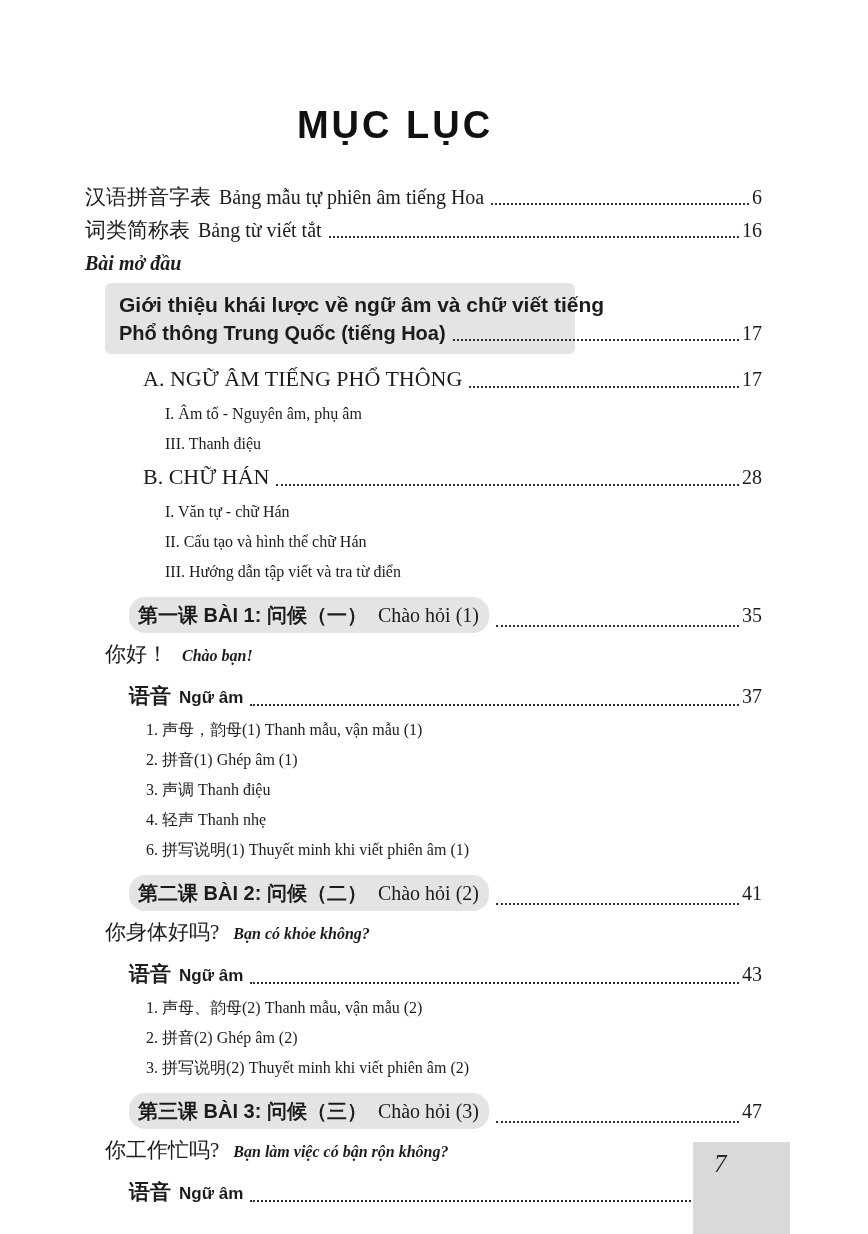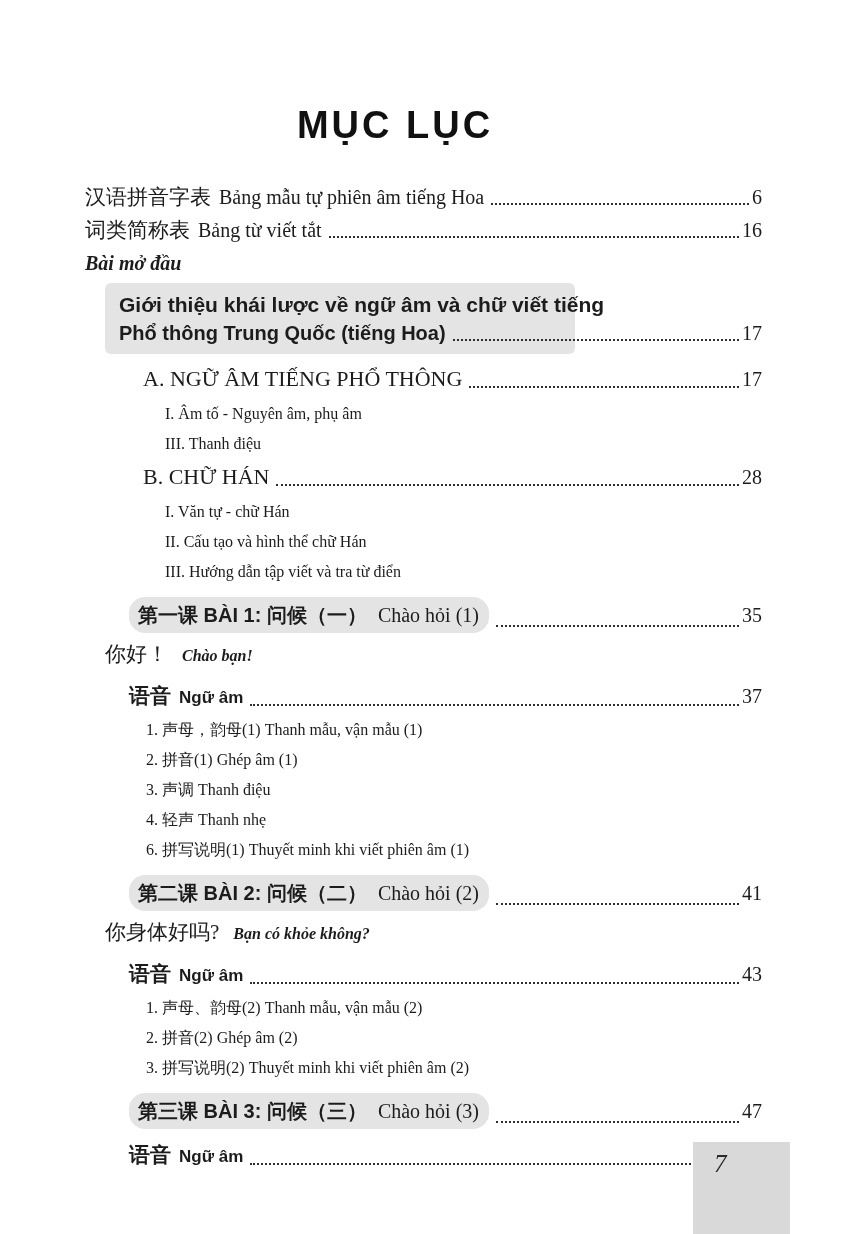--- a/index.html
+++ b/index.html
@@ -211,20 +211,24 @@
     <div class="num-item">3. 拼写说明(2) Thuyết minh khi viết phiên âm (2)</div>
 
     <div class="row lesson-row">
       <span class="lesson-box">
         <span class="lesson-bold">第三课 BÀI 3: 问候（三）</span>
         <span class="lesson-normal">Chào hỏi (3)</span>
       </span>
       <span class="dots"></span>
       <span class="pagenum">47</span>
     </div>
+    <div class="subtitle">
+      <span class="zh">你工作忙吗?</span>
+      <span class="vi-bold">Bạn làm việc có bận rộn không?</span>
+    </div>
     <div class="row subhead">
       <span class="zh-bold">语音</span>
       <span class="vi-sans">Ngữ âm</span>
       <span class="dots"></span>
       <span class="pagenum">50</span>
     </div>
 
   </div>
 
   <div class="folio-corner">

